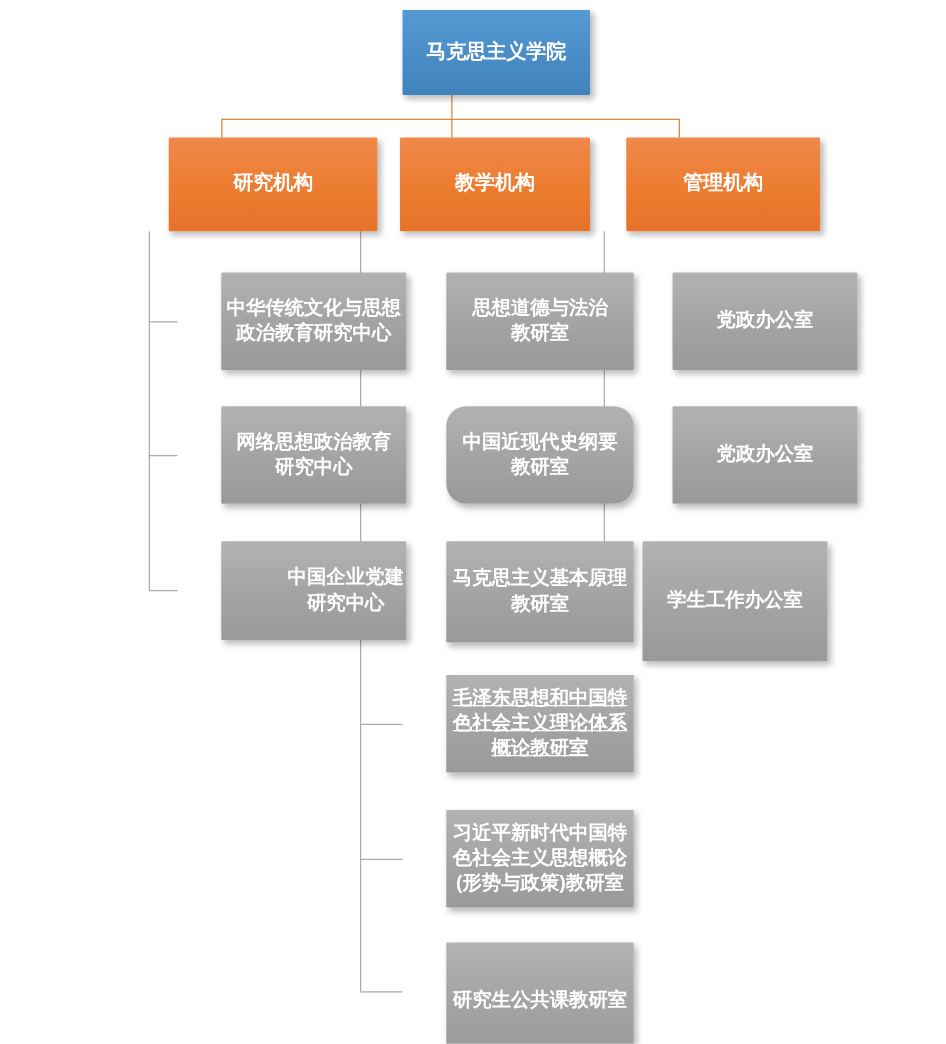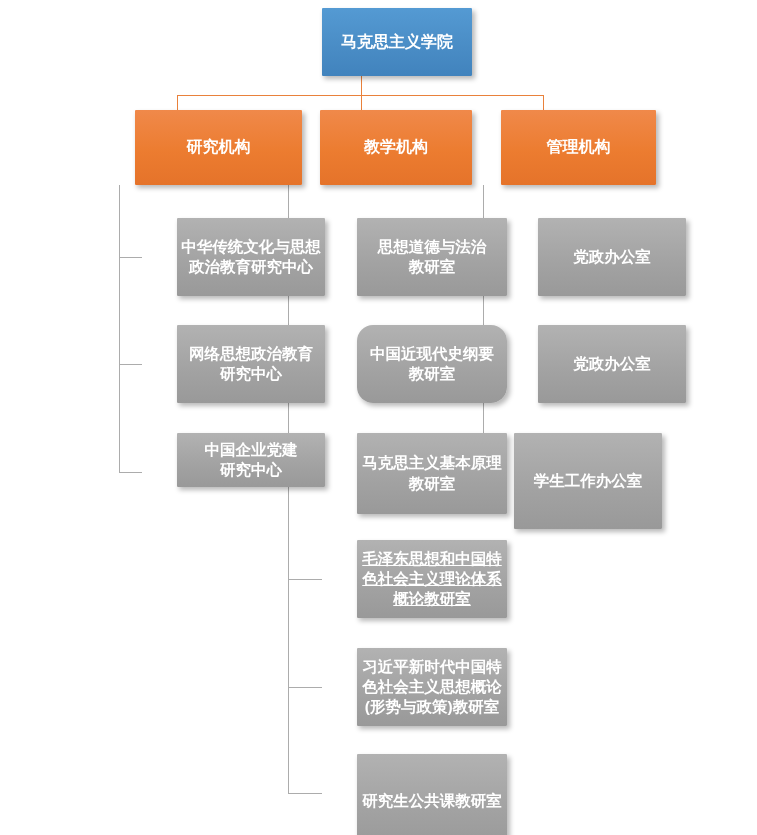--- a/index.html
+++ b/index.html
@@ -87,21 +87,21 @@
   </div>
 
   <div class="node leaf" style="left:142px; top:218px; width:148px; height:78px;">
     <span>中华传统文化与思想
 政治教育研究中心</span>
   </div>
   <div class="node leaf" style="left:142px; top:325px; width:148px; height:78px;">
     <span>网络思想政治教育
 研究中心</span>
   </div>
-  <div class="node leaf" style="left:142px; top:433px; width:148px; height:54px;">
+  <div class="node leaf" style="left:142px; top:433px; width:148px; height:79px;justify-content:flex-end;">
     <span>中国企业党建
 研究中心</span>
   </div>
 
   <div class="node leaf" style="left:322px; top:218px; width:150px; height:78px;align-items:center;">
     <span>思想道德与法治
 教研室</span>
   </div>
   <div class="node leaf" style="left:322px; top:325px; width:150px; height:78px;border-radius:16px;">
     <span>中国近现代史纲要

